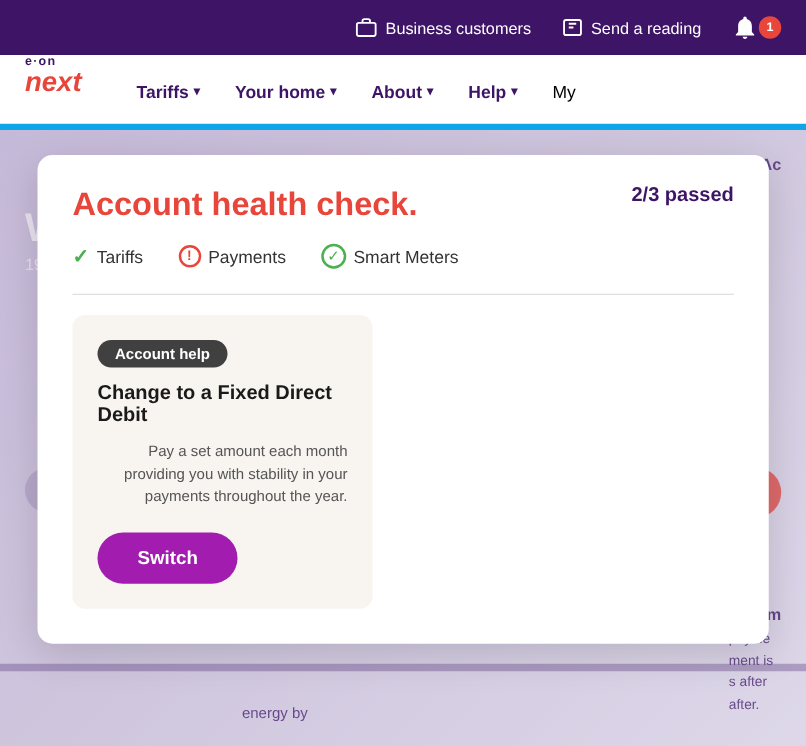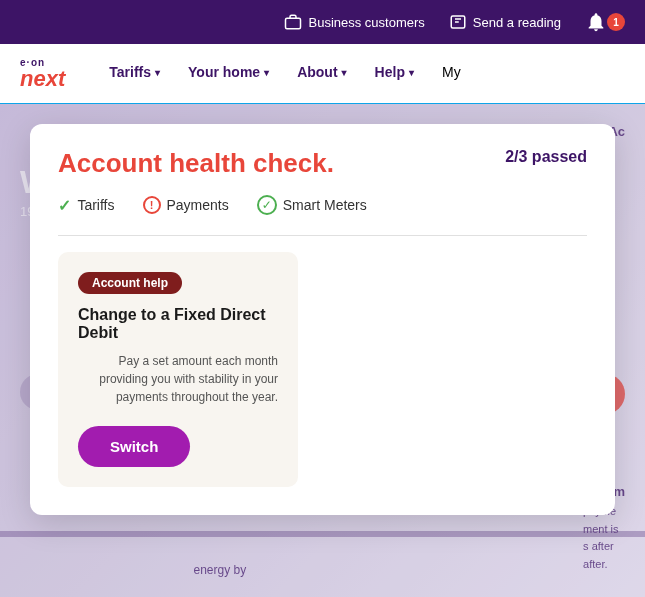--- a/index.html
+++ b/index.html
@@ -52,24 +52,24 @@
       position: relative;
       display: flex;
       align-items: center;
     }
 
     
     .main-nav {
       background: white;
       height: 60px;
       display: flex;
-      align-items: center;
+      align-items: flex-start;
       padding: 0 20px;
       gap: 0;
-      border-bottom: 1px solid #0ea5e9;
+      border-bottom: 5px solid #0ea5e9;
     }
     .logo-area {
       margin-right: 30px;
     }
     .logo-eon {
       font-size: 10px;
       font-weight: bold;
       color: #3d1466;
       letter-spacing: 1px;
     }
@@ -275,21 +275,21 @@
     }
 
     
     .card-section {
       background: #f8f5f0;
       border-radius: 10px;
       padding: 20px;
       max-width: 240px;
     }
     .account-help-badge {
-      background: #7f1d1d;
+      background: #404040;
       color: white;
       border-radius: 16px;
       padding: 4px 14px;
       font-size: 12px;
       font-weight: 600;
       display: inline-block;
       margin-bottom: 12px;
     }
     .card-title {
       font-size: 16px;

